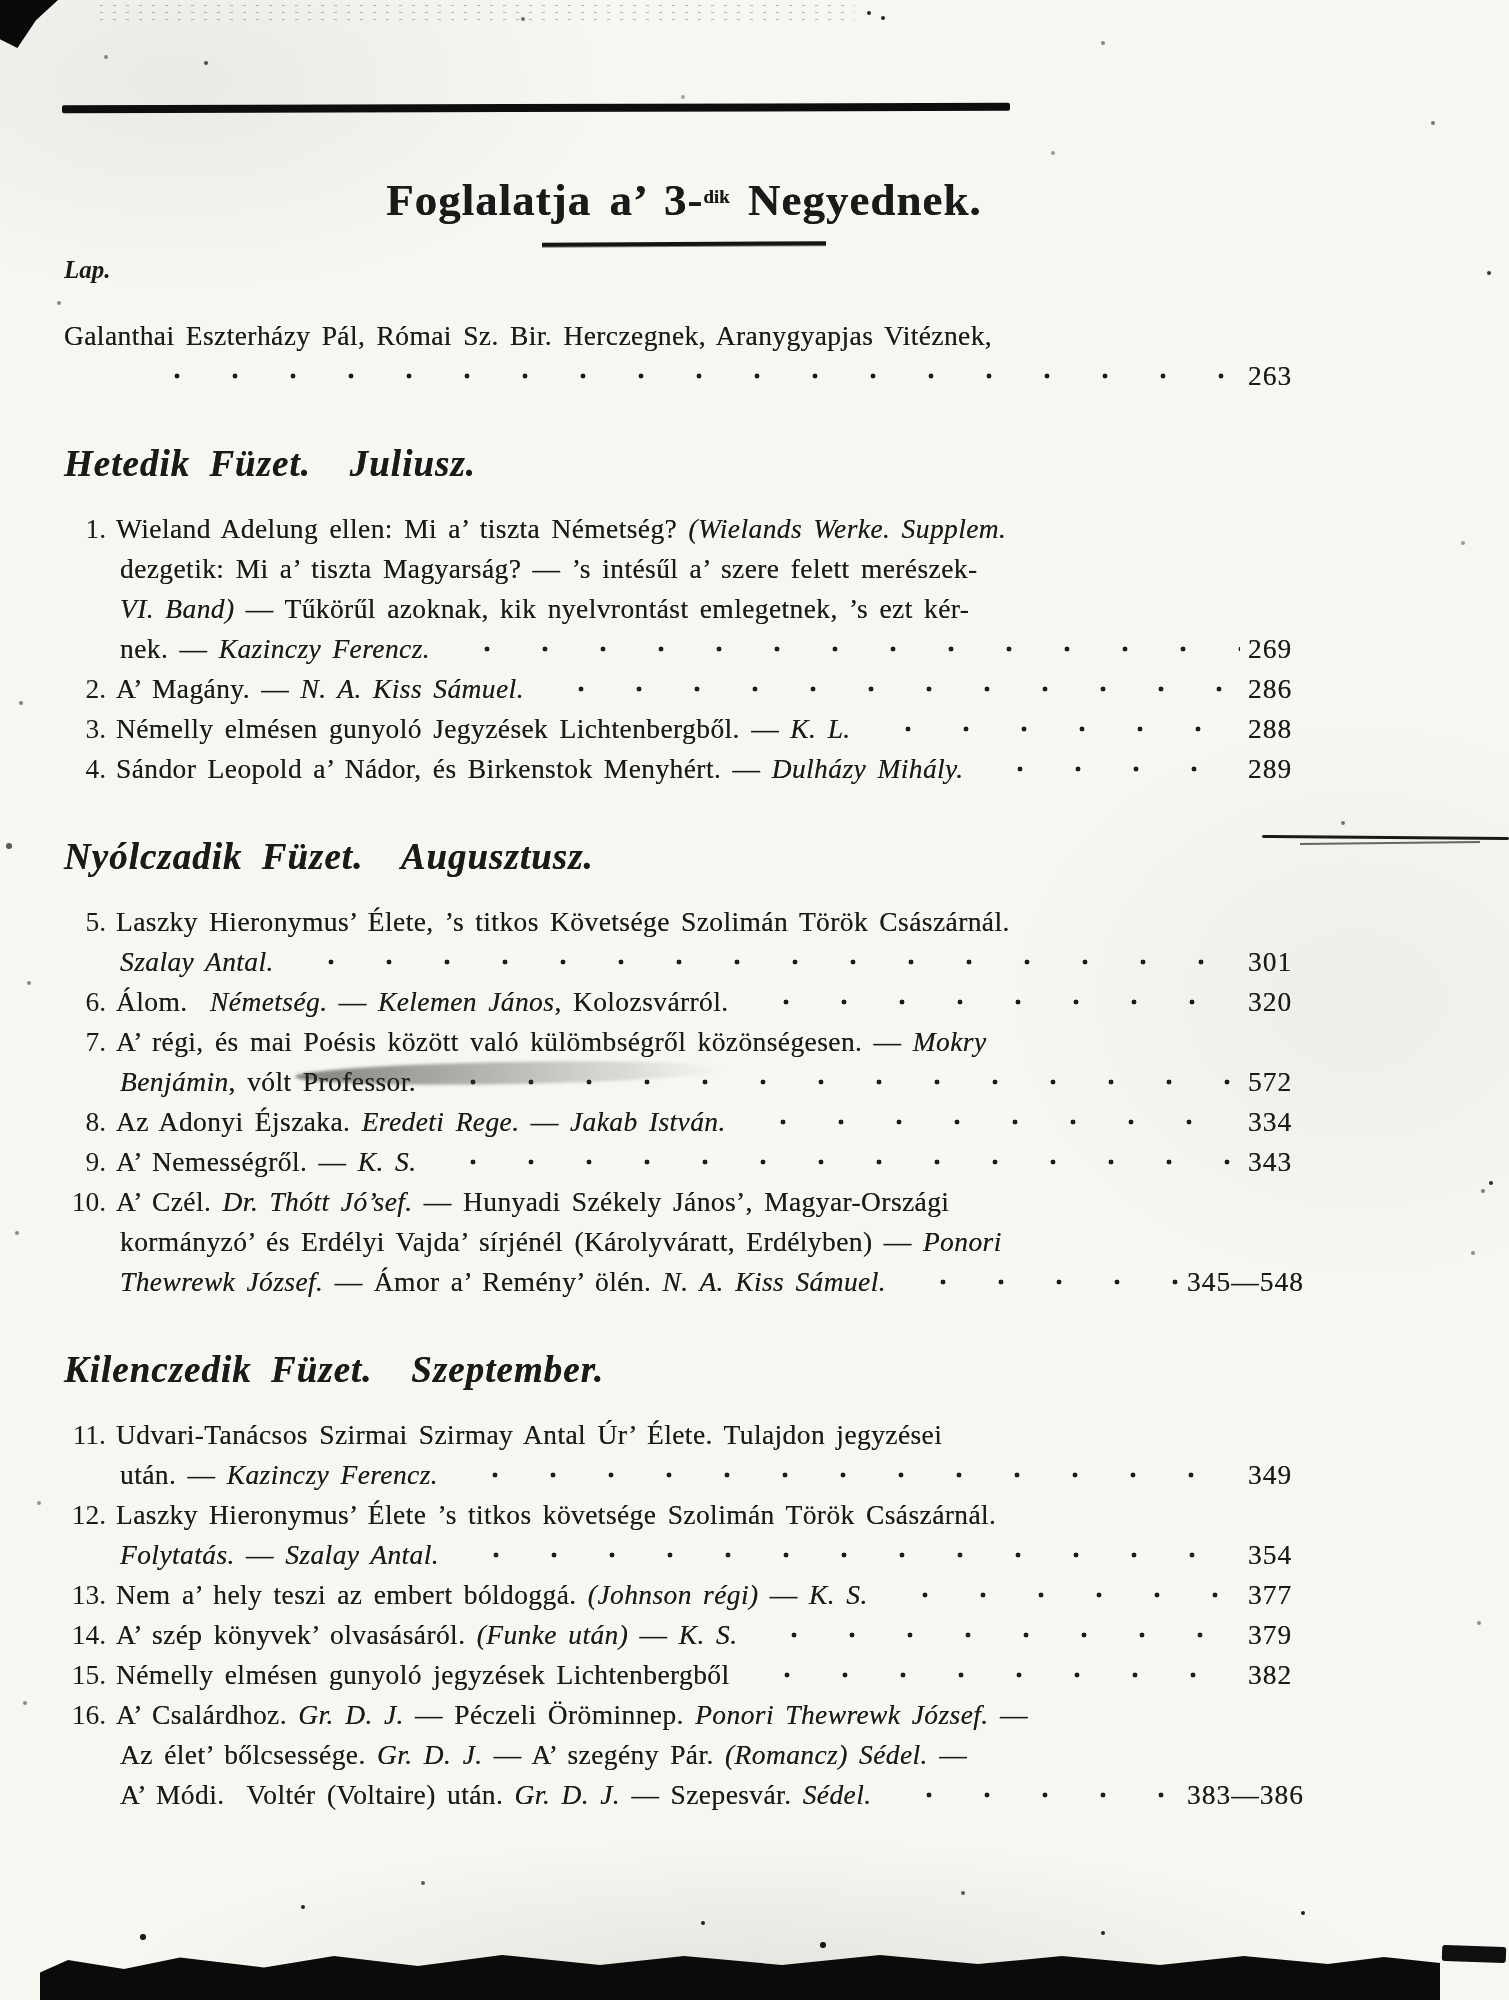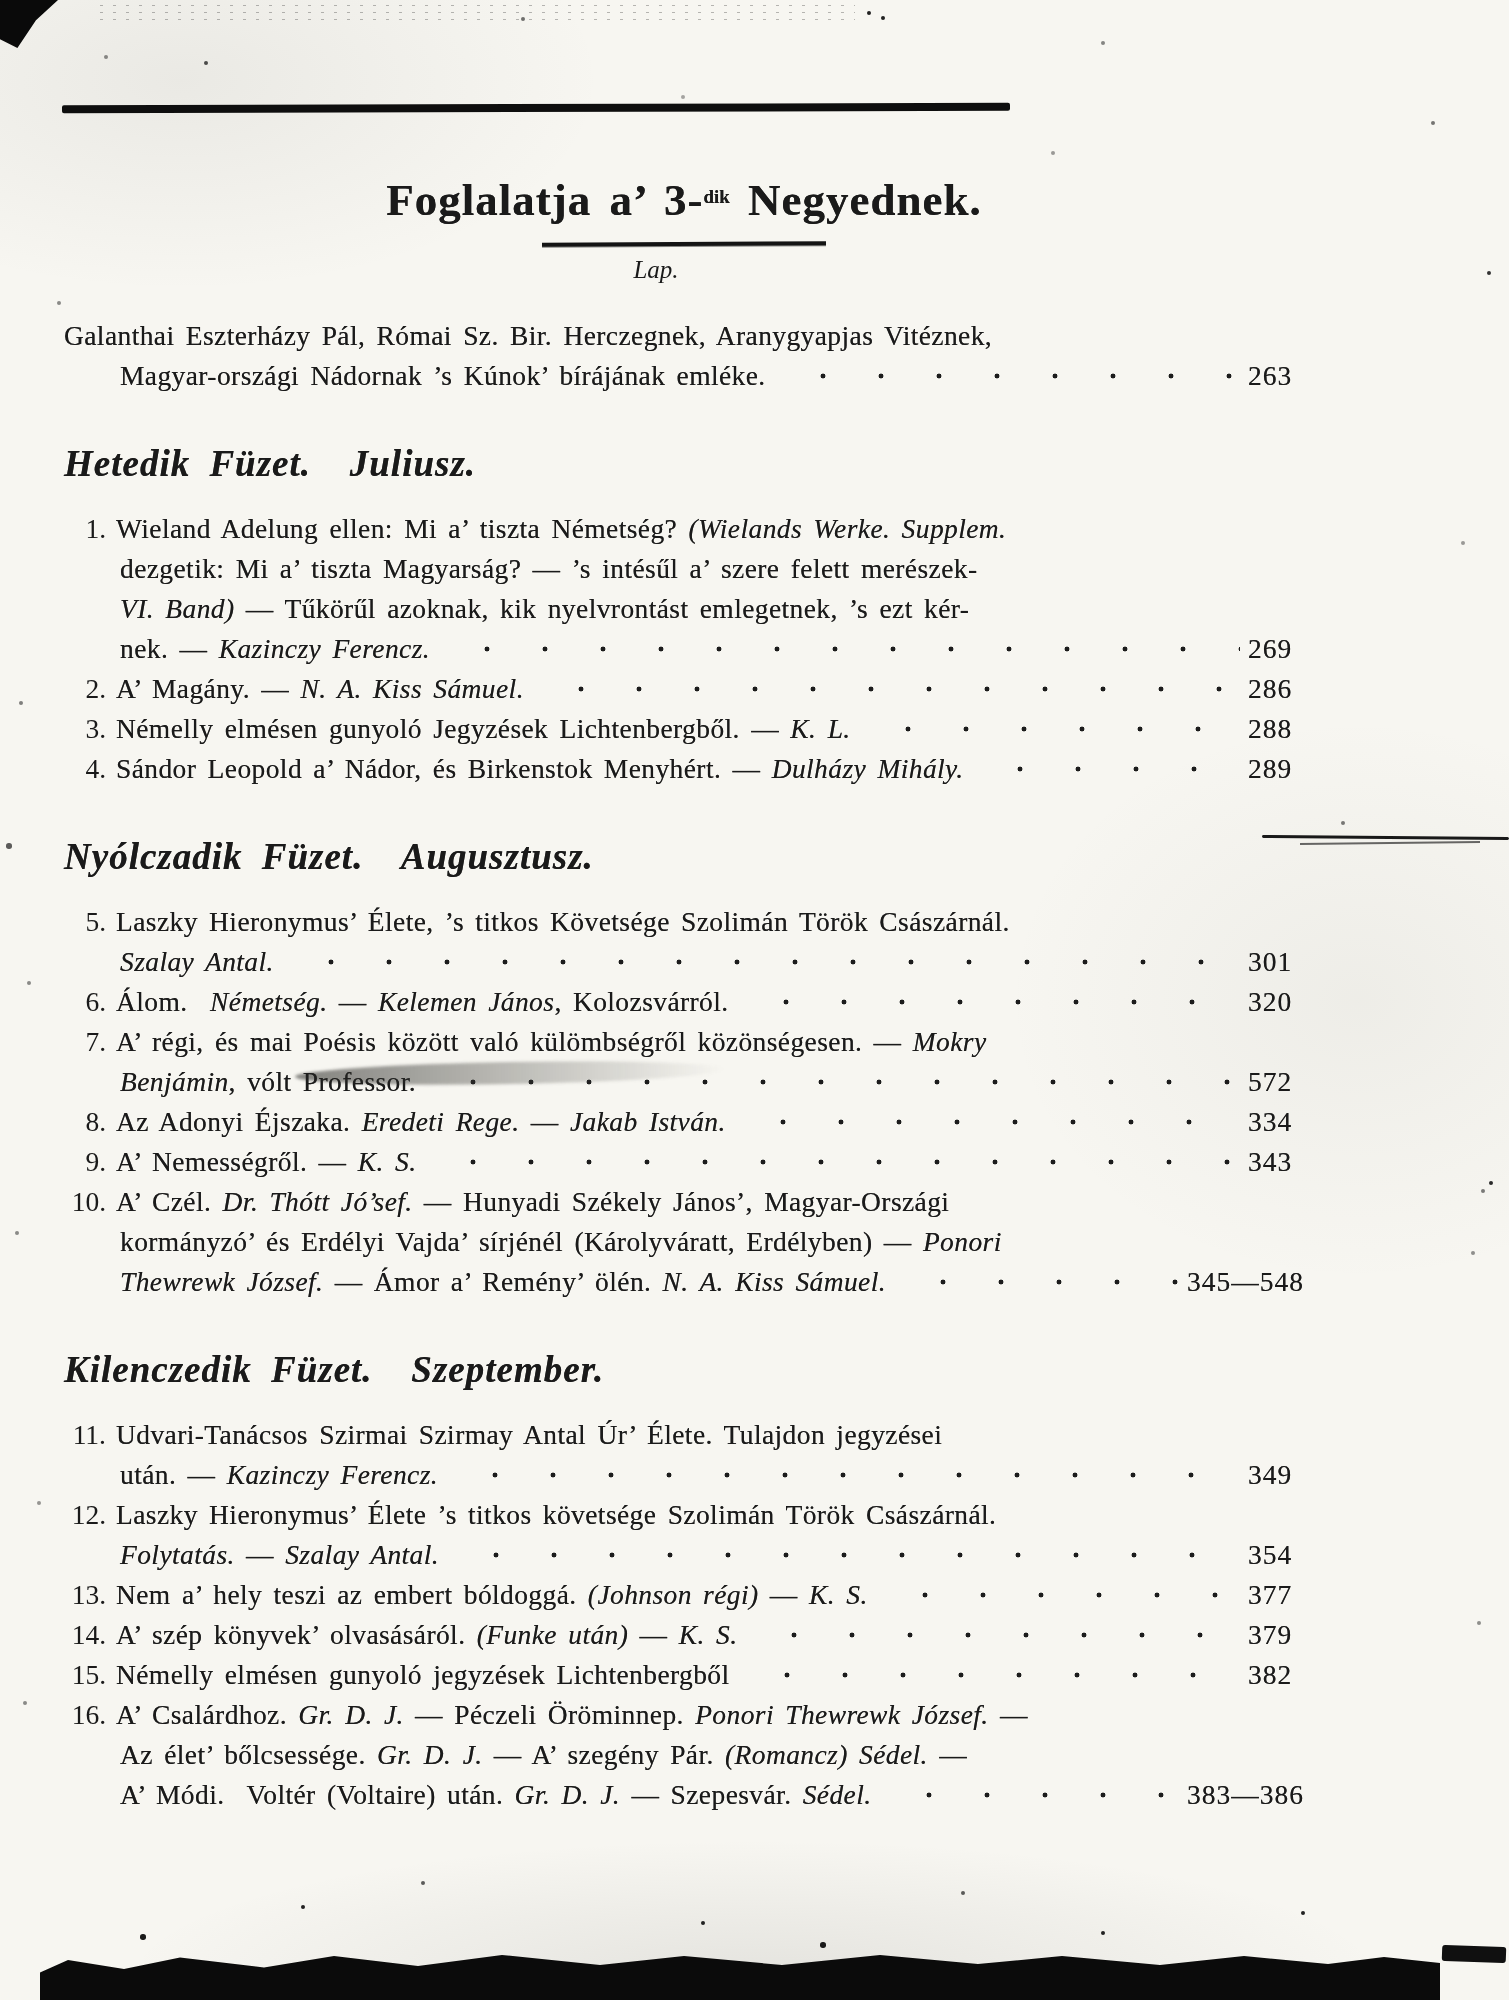--- a/index.html
+++ b/index.html
@@ -16,22 +16,22 @@
       radial-gradient(ellipse 900px 200px at 50% 99%, rgba(90,90,85,0.12), transparent 70%),
       #f7f6f1;
   }
   .content{position:absolute;left:64px;top:0;width:1240px;}
   .title{margin-top:174px;text-align:center;font-size:45px;font-weight:bold;
     letter-spacing:1px;word-spacing:6px;white-space:pre;
     text-shadow:0 0 0.6px rgba(10,10,10,0.8);}
   .title .sup{font-size:0.42em;position:relative;top:-0.62em;letter-spacing:0;}
   .title-rule{width:284px;height:4px;background:#141414;margin:16px auto 0 auto;
     transform:rotate(-0.35deg);box-shadow:0 1px 0 rgba(20,20,20,0.5);}
-  .lap{text-align:center;padding-right:56px;margin-top:10px;font-size:25px;
-    font-style:italic;font-weight:normal;}
+  .lap{text-align:left;padding-right:56px;margin-top:10px;font-size:25px;
+    font-style:italic;font-weight:bold;}
   .heading{text-align:left;font-size:37px;font-style:italic;font-weight:bold;
     white-space:pre;margin-top:46px;letter-spacing:1px;word-spacing:9px;
     text-shadow:0 0 0.6px rgba(10,10,10,0.75);}
   .entries{margin-top:24px;font-size:27.5px;}
   .entries.first{margin-top:32px;}
   .line{display:flex;align-items:baseline;line-height:40px;}
   .num{flex:none;width:42px;text-align:right;padding-right:10px;white-space:pre;}
   .cont{padding-left:56px;}
   .txt{flex:none;white-space:pre;letter-spacing:0.4px;word-spacing:4px;
     text-shadow:0 0 0.5px rgba(15,15,15,0.65);}
@@ -91,21 +91,20 @@
     <div class="title"><span>Foglalatja a’ 3-</span><span class="sup">dik</span><span> Negyednek.</span></div>
     <div class="title-rule"></div>
     <div class="lap">Lap.</div>
     <div id="toc">
         <div class="entries first">
           <div class="entry">
             <div class="line">
               <span class="txt"><span>Galanthai Eszterházy Pál, Római Sz. Bir. Herczegnek, Aranygyapjas Vitéznek,</span></span>
             </div>
             <div class="line cont">
-              <span class="txt"><span>Magyar-országi Nádornak ’s Kúnok’ bírájának emléke.</span></span>
               <span class="leader"></span>
               <span class="pagenum">263</span>
             </div>
           </div>
         </div>
         <div class="heading">Hetedik Füzet.  Juliusz.</div>
         <div class="entries">
           <div class="entry">
             <div class="line">
               <span class="num">1.</span>

